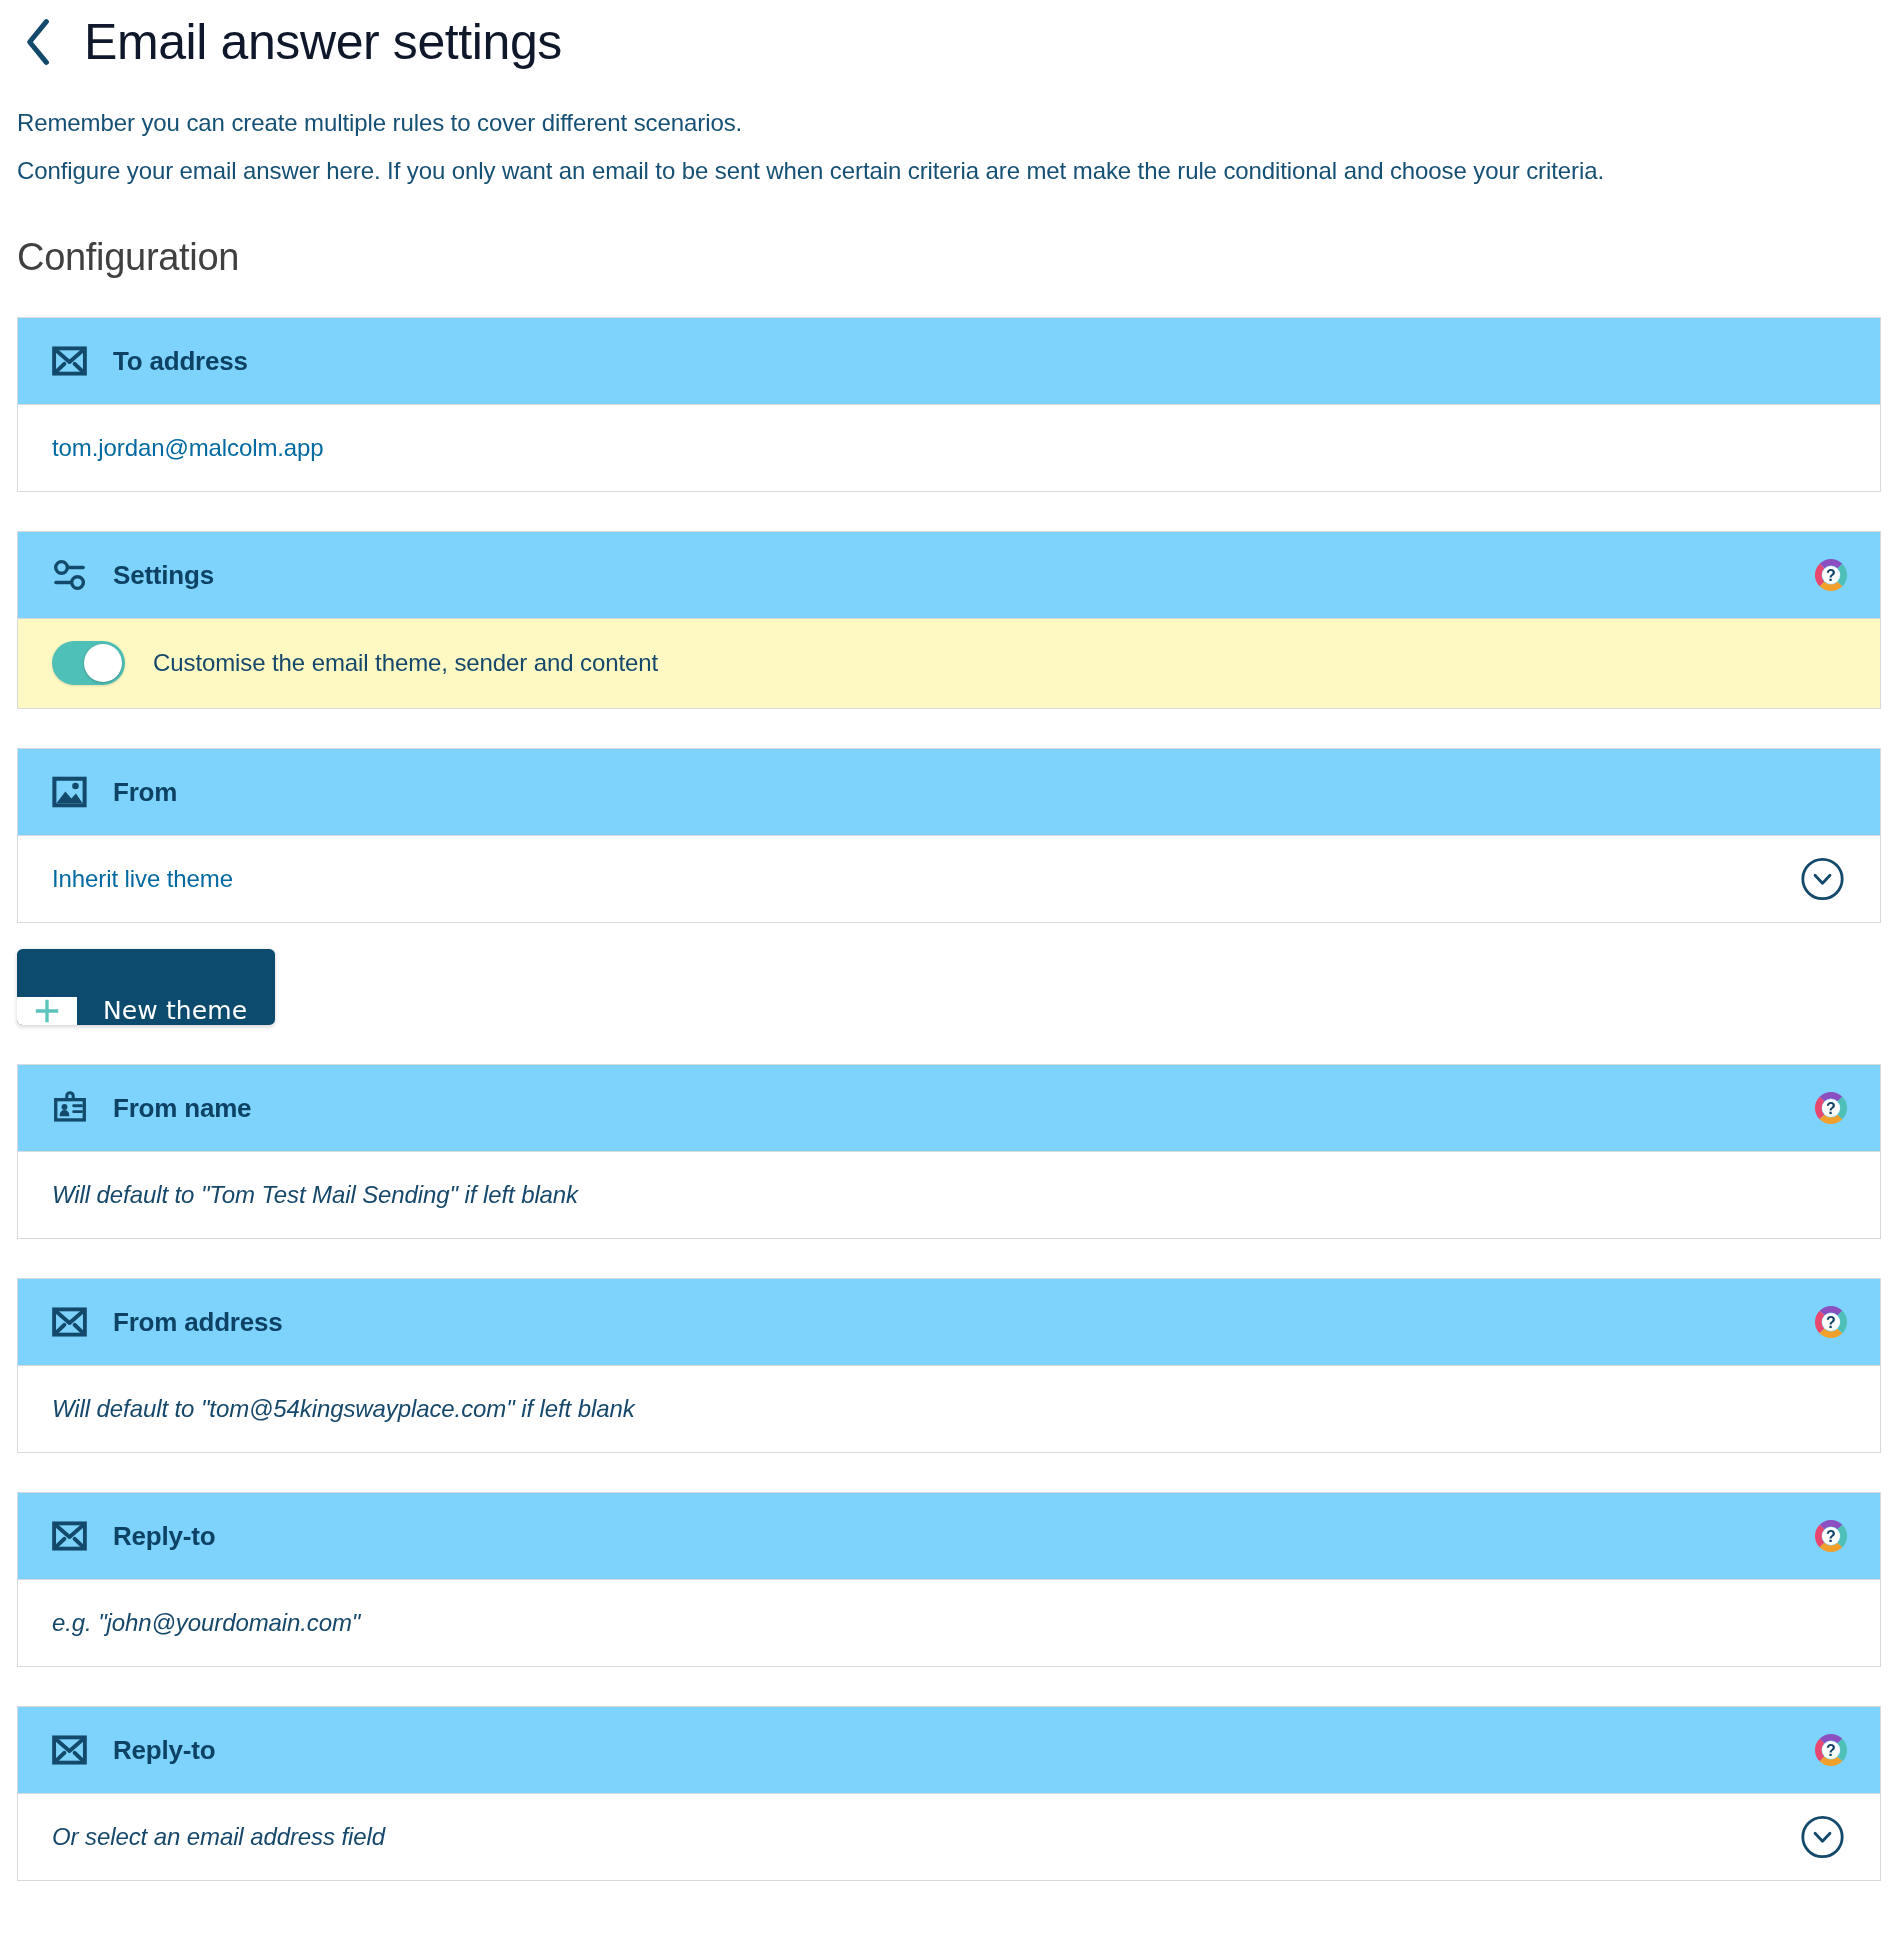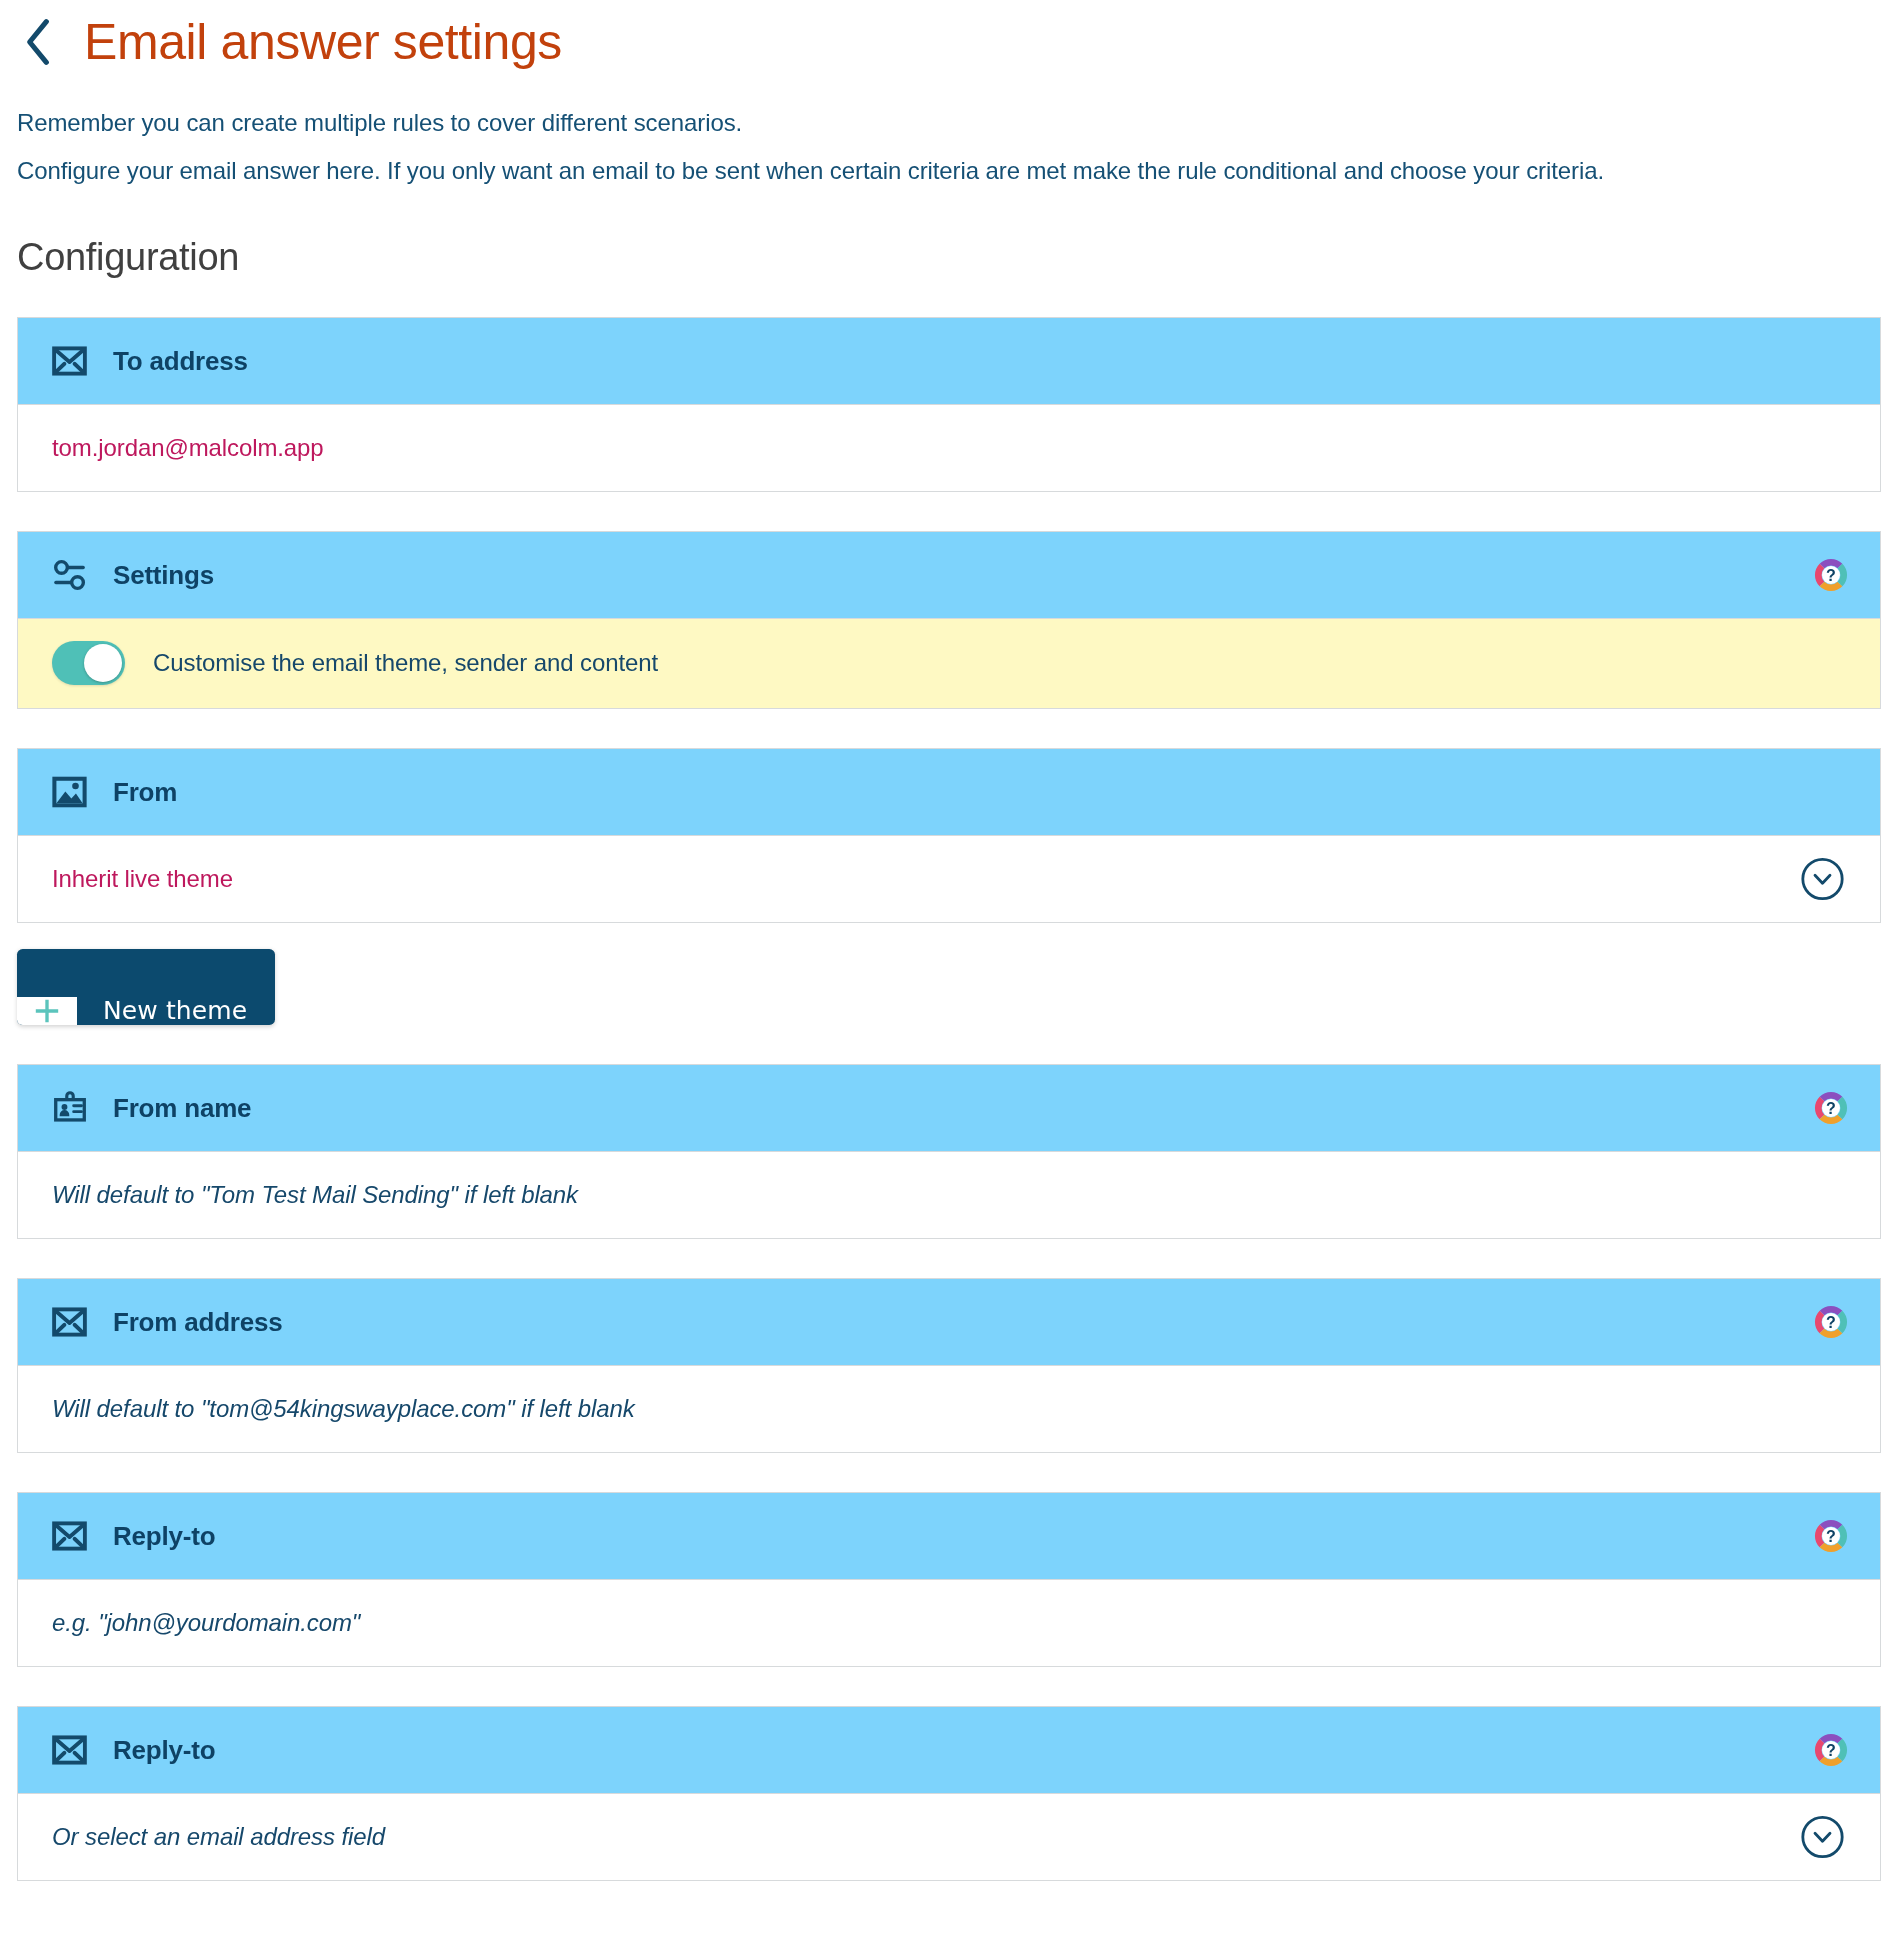--- a/index.html
+++ b/index.html
@@ -39,21 +39,21 @@
     justify-content: center;
     cursor: pointer;
     flex: none;
   }
   .back-chevron svg { display: block; }
 
   .page-title {
     font-size: 50px;
     font-weight: 400;
     letter-spacing: -0.4px;
-    color: #c2410c;
+    color: #0f172a;
     line-height: 1;
     white-space: nowrap;
   }
 
   .page-desc {
     margin-top: 26px;
     font-size: 24px;
     line-height: 48px;
     color: #155075;
     max-width: 1864px;
@@ -126,21 +126,21 @@
   .card-body {
     height: 86px;
     display: flex;
     align-items: center;
     padding: 0 26px 0 34px;
     position: relative;
     background: #fff;
   }
   .card-body .val {
     font-size: 24px;
-    color: #be185d;
+    color: #0369a1;
     letter-spacing: -0.1px;
     line-height: 1;
   }
   .card-body .ph {
     font-size: 24px;
     color: #16486B;
     font-style: italic;
     letter-spacing: -0.1px;
     line-height: 1;
   }

